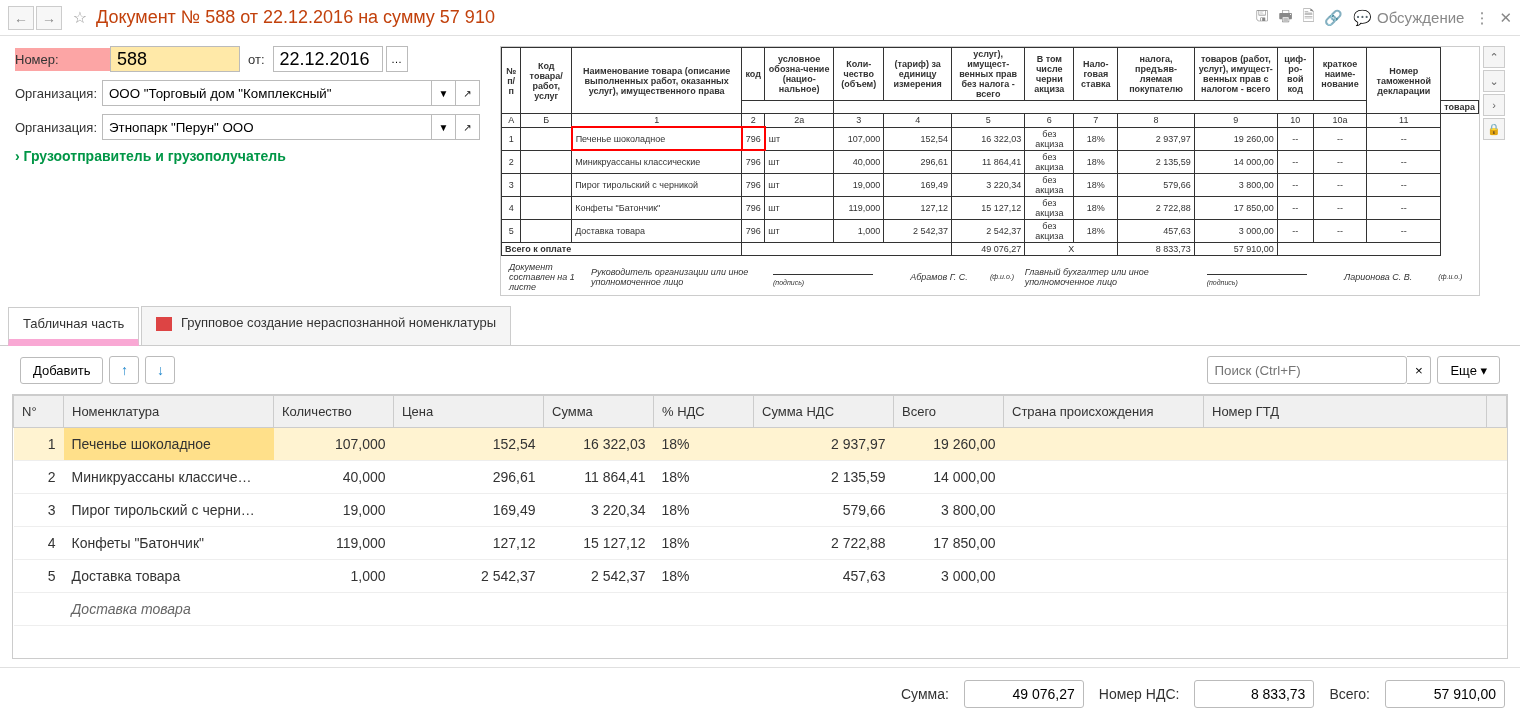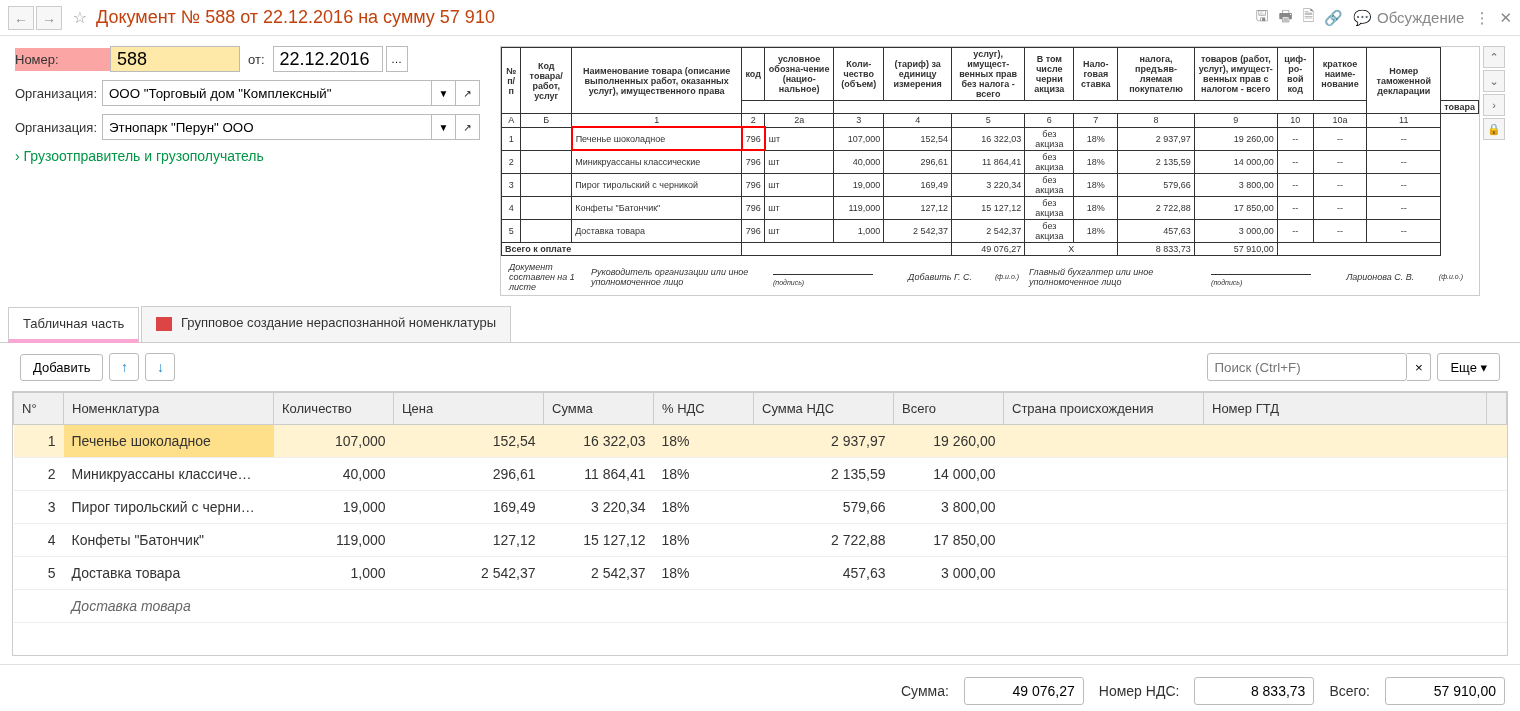--- a/index.html
+++ b/index.html
@@ -21,39 +21,39 @@
 .form-label { width: 95px; font-size: 13px; }
 .form-label.highlight { background: #fca5a5; padding-top:4px; padding-bottom:4px;}
 .form-input { height: 26px; border: 1px solid #bbb; padding: 0 6px; font-size: 18px; }
 .form-input.num { width: 130px; background: #ffe9a8; border-color:#bbb;}
 .form-input.date { width: 110px; }
 .form-label-small { margin: 0 8px; font-size: 13px; }
 .form-btn-small { width: 22px; height: 26px; border: 1px solid #bbb; background: #fff; cursor: pointer; font-size: 11px; margin-left: 3px; }
 .form-select-group { display: flex; }
 .form-select { width: 330px; height: 26px; border: 1px solid #bbb; padding: 0 6px; }
 .dropdown-btn { width: 24px; height: 26px; border: 1px solid #bbb; border-left: none; background: #fff; cursor: pointer; font-size: 10px; }
-.expand-link { color: #009646; cursor: pointer; margin-top: 6px; display: block; font-size: 14px; }
+.expand-link { color: #009646; cursor: pointer; margin-top: 6px; display: block; font-size: 14px; font-weight: bold; }
 
 
 .preview-area { flex: 1; position: relative; }
 .preview-frame { border: 1px solid #ccc; background: #fff; font-size: 9px; width: 980px; height: 250px; overflow: hidden; position: relative; }
 .doc-table { border-collapse: collapse; width: 100%; }
 .doc-table th, .doc-table td { border: 1px solid #333; padding: 1px 3px; font-size: 9px; text-align: center; vertical-align: middle; }
 .doc-table td.left { text-align: left; }
 .doc-table td.right { text-align: right; }
 .highlight-cell { border: 2px solid red !important; }
 .doc-footer { font-size: 9px; padding: 4px 6px; font-style: italic; }
 .sig-line { border-bottom: 1px solid #333; display: inline-block; width: 100px; }
 .side-btns { position: absolute; right: 0; top: 0; display: flex; flex-direction: column; }
 .side-btns div { width: 22px; height: 22px; border: 1px solid #ccc; background: #f5f5f5; display: flex; align-items: center; justify-content: center; margin-bottom: 2px; cursor: pointer; font-size: 11px; color: #666; }
 
 
 .tabs { display: flex; border-bottom: 1px solid #ccc; margin-top: 5px; padding-left: 8px; }
 .tab { padding: 8px 14px; border: 1px solid #ccc; border-bottom: none; background: #f5f5f5; cursor: pointer; margin-right: 2px; font-size: 13px; }
-.tab.active { background: #fff; border-bottom: 4px solid #f9a8d4; position: relative; top: 1px; }
+.tab.active { background: #fff; border-bottom: 7px solid #f9a8d4; position: relative; top: 1px; }
 .tab-icon { display: inline-block; width: 16px; height: 14px; background: #d44; margin-right: 5px; vertical-align: middle; }
 
 
 .toolbar { display: flex; padding: 10px 20px; align-items: center; gap: 6px; }
 .btn { padding: 5px 12px; border: 1px solid #bbb; background: #fff; cursor: pointer; font-size: 13px; border-radius: 3px; }
 .btn-icon { width: 30px; height: 28px; border: 1px solid #bbb; background: #fff; cursor: pointer; border-radius: 3px; display:inline-flex;align-items:center;justify-content:center; color: #28c; font-size: 14px; }
 .toolbar-right { margin-left: auto; display: flex; gap: 6px; }
 .search-box { width: 200px; height: 28px; border: 1px solid #bbb; padding: 0 6px; border-radius: 3px; }
 .search-clear { width: 24px; height: 28px; border: 1px solid #bbb; border-left:none; background: #fff; cursor: pointer; border-radius: 0 3px 3px 0; margin-left:-6px; }
 
@@ -269,21 +269,21 @@
         </tr>
       </tbody>
         </table>
       <div class="doc-footer">
         <table style="width:100%;font-size:9px;">
           <tbody>
               <tr>
             <td style="width:80px;vertical-align:top">Документ составлен на 1 листе</td>
             <td style="width:180px">Руководитель организации или иное уполномоченное лицо</td>
             <td><span class="sig-line"></span><br><span style="font-size:7px">(подпись)</span></td>
-            <td>Добавить Г. С.</td>
+            <td>Абрамов Г. С.</td>
             <td style="font-size:7px">(ф.и.о.)</td>
             <td style="width:180px">Главный бухгалтер или иное уполномоченное лицо</td>
             <td><span class="sig-line"></span><br><span style="font-size:7px">(подпись)</span></td>
             <td>Ларионова С. В.</td>
             <td style="font-size:7px">(ф.и.о.)</td>
           </tr>
           <tr>
             <td></td>
             <td>Индивидуальный предприниматель</td>
             <td><br></td>

